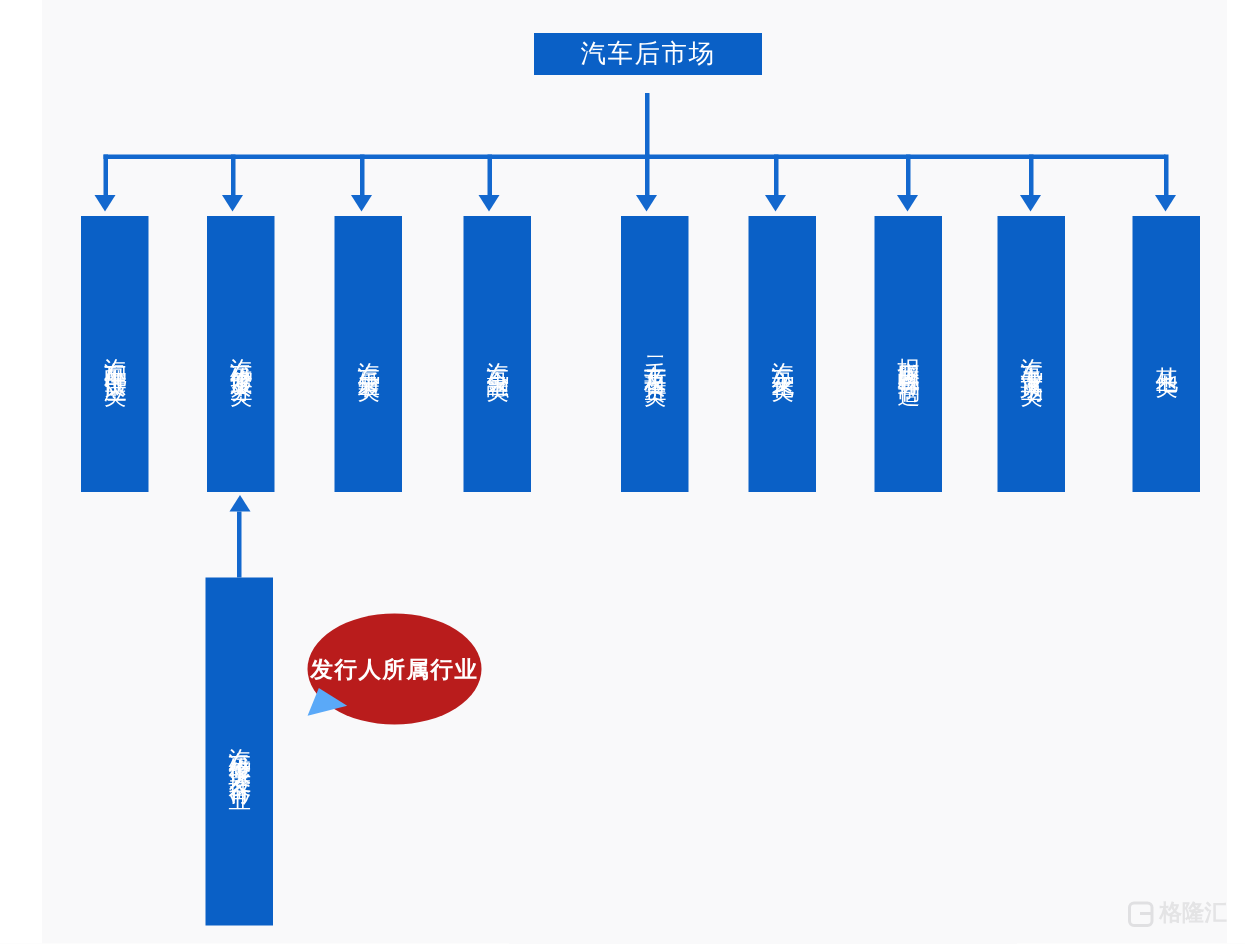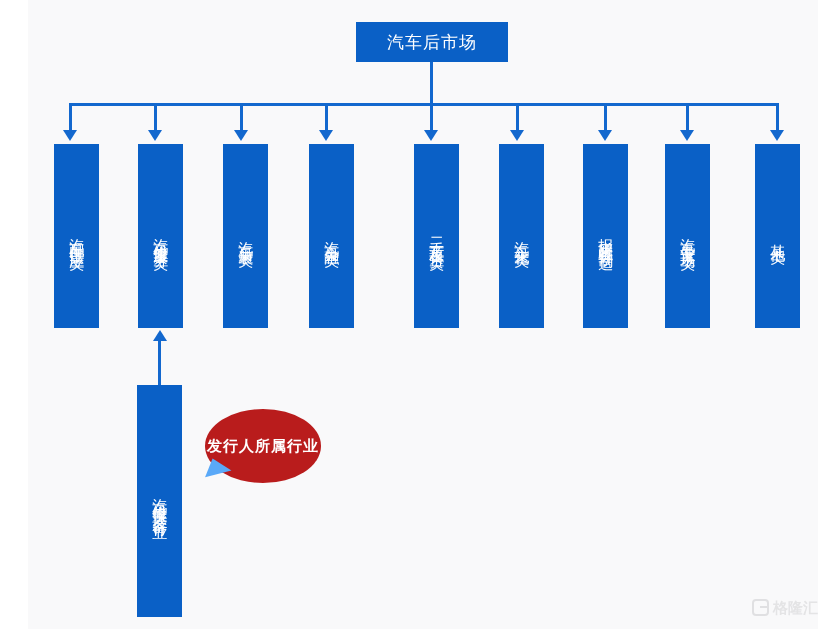--- a/index.html
+++ b/index.html
@@ -83,21 +83,21 @@
     position:absolute;
     width:0;height:0;
     border-left:22px solid #5aa9f8;
     border-bottom:16px solid transparent;
     border-top:4px solid transparent;
     transform:rotate(22deg);
   }
   .watermark{
     position:absolute;
     display:flex;
-    align-items:flex-start;
+    align-items:flex-end;
     gap:4px;
     opacity:.72;
   }
   .wm-logo{
     width:17px;height:17px;
     border:2px solid #d7d7d9;
     border-radius:4px;
     position:relative;
     box-sizing:border-box;
   }
@@ -114,21 +114,21 @@
     letter-spacing:0px;
     font-weight:bold;
   }
 </style>
 </head>
 <body>
 
 <div id="canvas">
   <div id="plot">
 
-    <div class="node root" style="left:328px;top:22px;width:152px;height:40px;">
+    <div class="node root" style="left:328px;top:22px;width:152px;height:28px;">
       <span>汽车后市场</span>
     </div>
 
     <div class="line" style="left:402px;top:62px;width:3px;height:43px;"></div>
 
     <div class="line" style="left:41px;top:103px;width:708px;height:3px;"></div>
 
     <div class="line" style="left:41px;top:103px;width:3px;height:28px;"></div>
     <div class="arrow-down" style="left:35px;top:130px;"></div>
 

